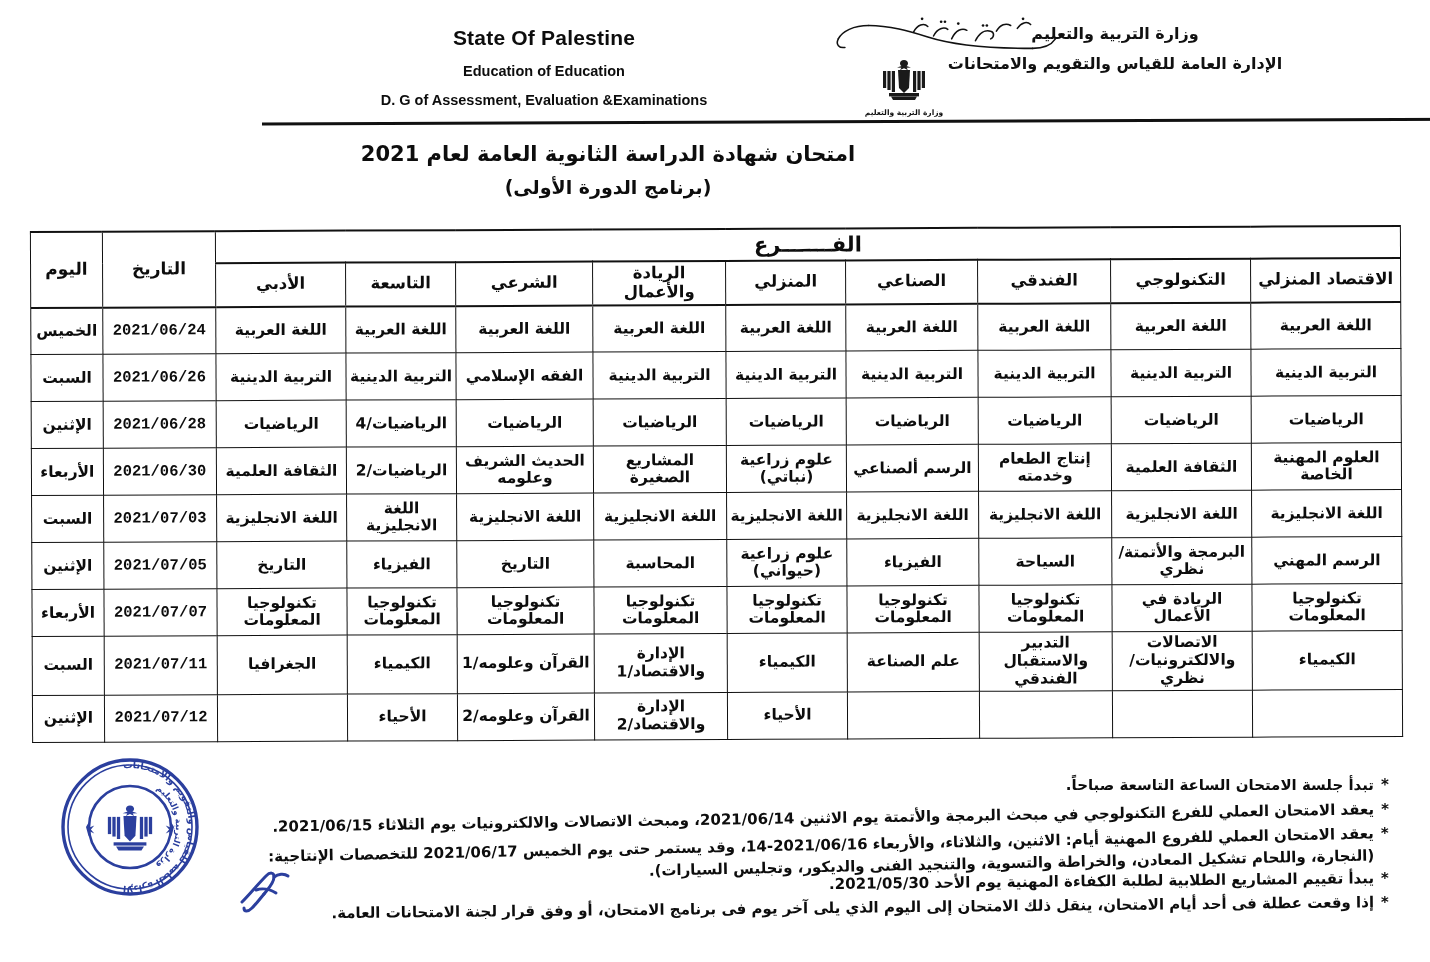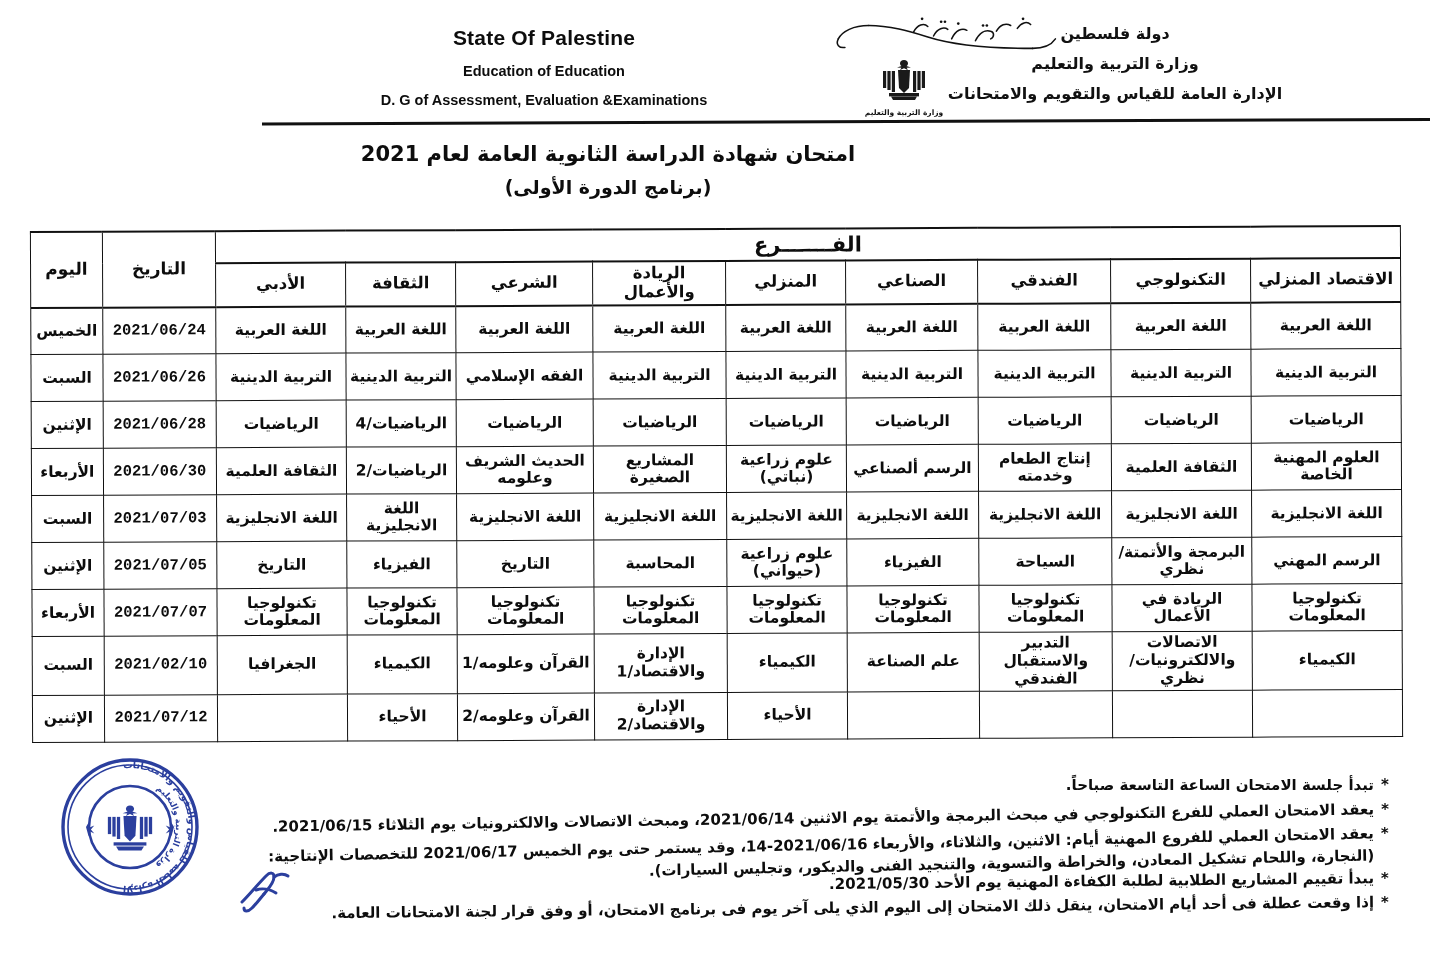--- a/index.html
+++ b/index.html
@@ -243,21 +243,20 @@
 
           <rect x="16" y="35" width="30" height="3.4"></rect>
           <path d="M18 38.6 L44 38.6 L42 42 L20 42 Z"></path>
         </g>
       </svg>
       <div class="emblem-caption">وزارة التربية والتعليم</div>
     </div>
   </div>
 
   <div class="hdr-right">
-    <div>دولة فلسطين</div>
     <div>وزارة التربية والتعليم</div>
     <div>الإدارة العامة للقياس والتقويم والامتحانات</div>
   </div>
 
   <div class="hdr-rule"></div>
 </div>
 
 <div class="title-block">
   <div class="t1">امتحان شهادة الدراسة الثانوية العامة لعام 2021</div>
   <div class="t2">(برنامج الدورة الأولى)</div>
@@ -285,21 +284,21 @@
         <td rowspan="2" class="daycol" style="font-size:17px;">اليوم</td>
       </tr>
       <tr class="colhead">
         <td>الاقتصاد المنزلي</td>
         <td>التكنولوجي</td>
         <td>الفندقي</td>
         <td>الصناعي</td>
         <td>المنزلي</td>
         <td>الريادة والأعمال</td>
         <td>الشرعي</td>
-        <td>الثقافة</td>
+        <td>التاسعة</td>
         <td>الأدبي</td>
       </tr>
 
       <tr class="data">
         <td>اللغة العربية</td>
         <td>اللغة العربية</td>
         <td>اللغة العربية</td>
         <td>اللغة العربية</td>
         <td>اللغة العربية</td>
         <td>اللغة العربية</td>
@@ -397,21 +396,21 @@
       <tr class="data">
         <td>الكيمياء</td>
         <td class="two-line">الاتصالات والالكترونيات/ نظري</td>
         <td class="small">التدبير والاستقبال الفندقي</td>
         <td>علم الصناعة</td>
         <td>الكيمياء</td>
         <td class="two-line">الإدارة والاقتصاد/1</td>
         <td>القرآن وعلومه/1</td>
         <td>الكيمياء</td>
         <td>الجغرافيا</td>
-        <td class="datecol">2021/02/10</td>
+        <td class="datecol">2021/07/11</td>
         <td class="daycol">السبت</td>
       </tr>
 
       <tr class="data lastrow">
         <td></td>
         <td></td>
         <td></td>
         <td></td>
         <td>الأحياء</td>
         <td class="two-line">الإدارة والاقتصاد/2</td>

